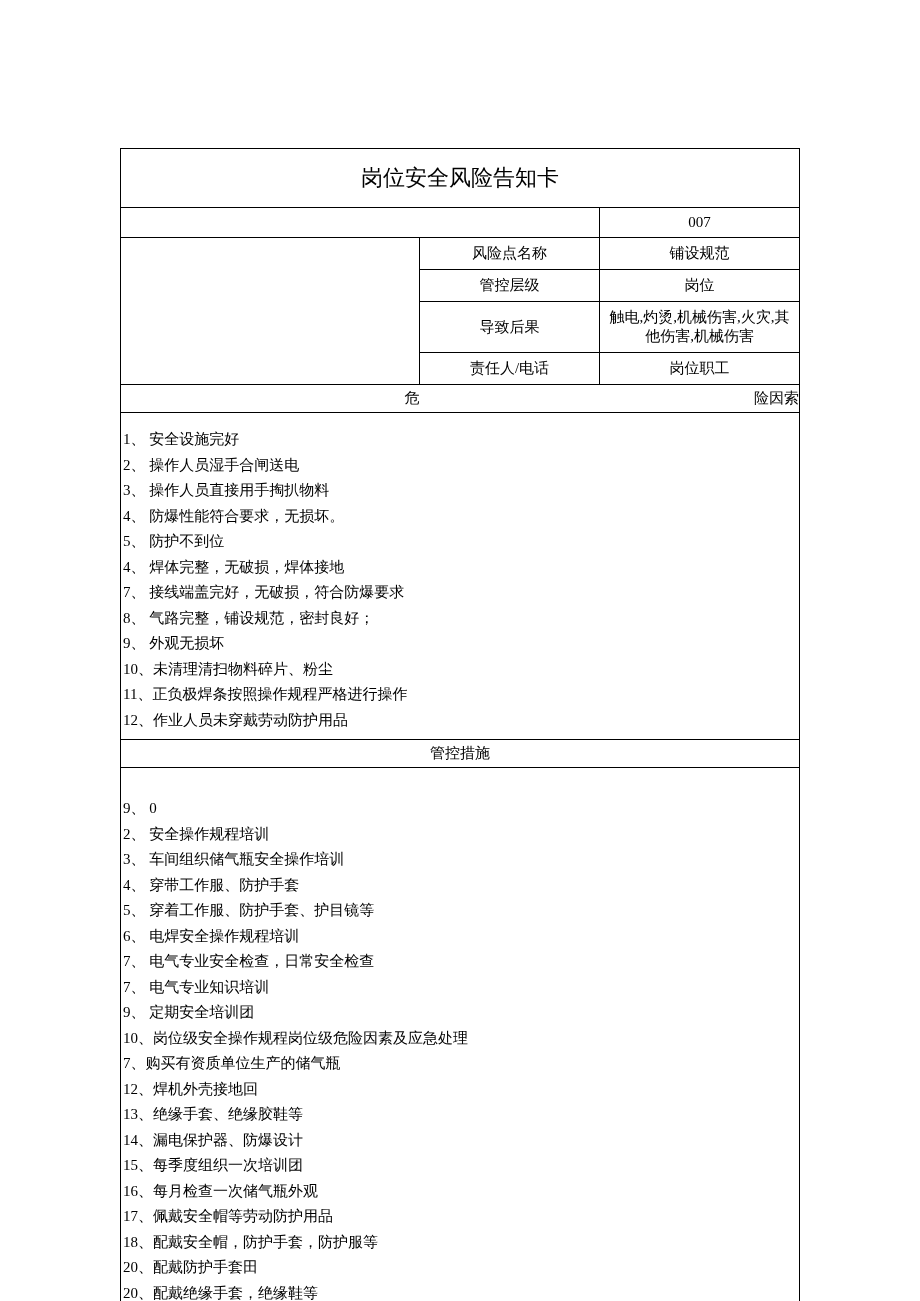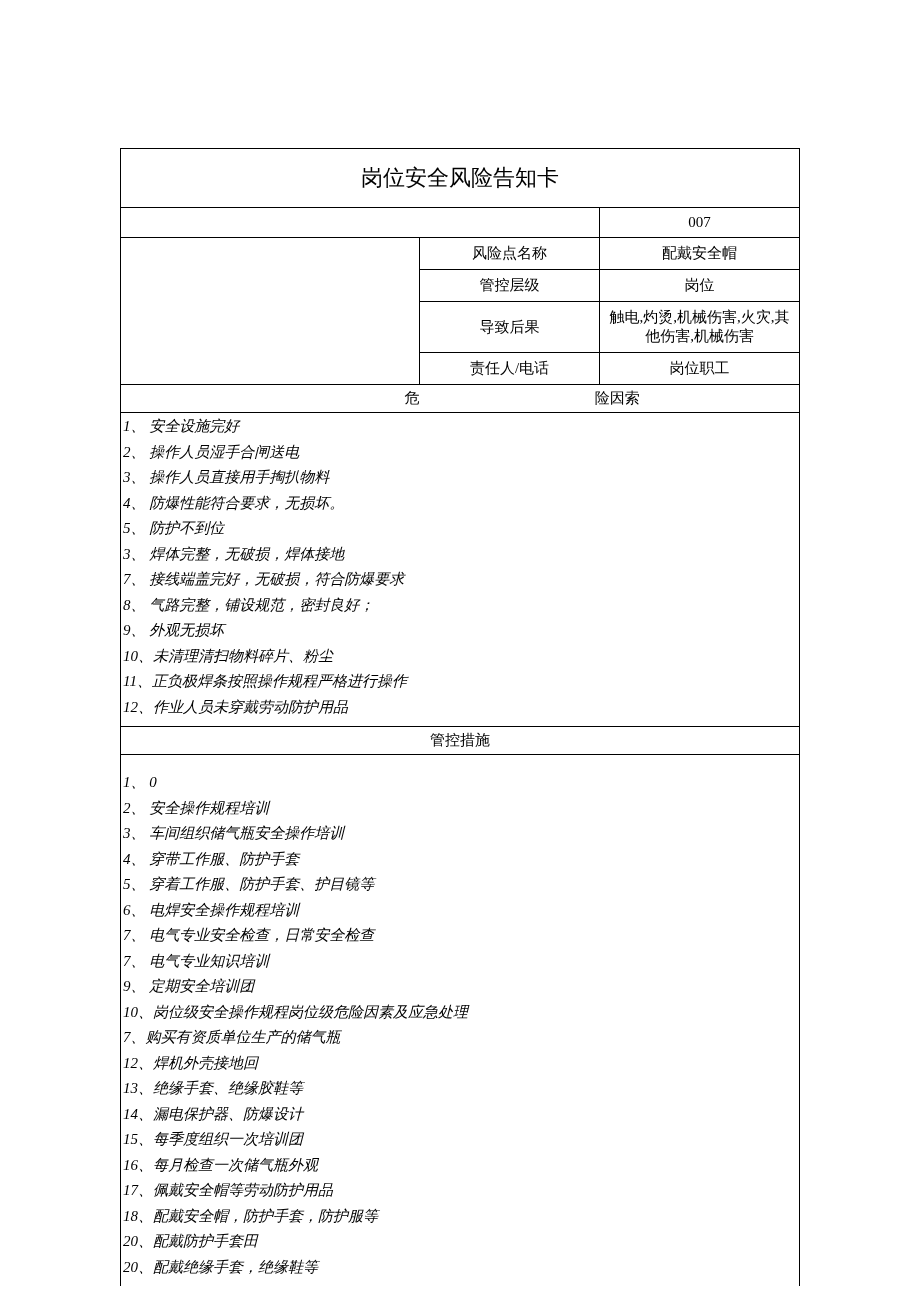--- a/index.html
+++ b/index.html
@@ -58,28 +58,27 @@
       text-align: center;
       font-weight: normal;
       padding: 4px 0;
     }
     .section-header-left {
       text-align: right;
       border-right: none;
       padding-right: 0;
     }
     .section-header-right {
-      text-align: center;
+      text-align: right;
       border-left: none;
       padding-left: 16px;
     }
     .list-cell {
-      padding: 1px 4px 6px 2px;
+      padding: 14px 4px 6px 2px;
       line-height: 1.7;
-      font-style: italic;
     }
     .list-cell div {
       white-space: nowrap;
     }
     .spacer {
       height: 14px;
     }
     .noborder-bottom {
       border-bottom: none;
     }
@@ -93,21 +92,21 @@
         <tr>
       <td colspan="3" class="title-cell">岗位安全风险告知卡</td>
     </tr>
     <tr class="code-row">
       <td colspan="2" class="empty"></td>
       <td class="code">007</td>
     </tr>
     <tr class="info-row">
       <td rowspan="4" class="blank-left"></td>
       <td class="label">风险点名称</td>
-      <td class="value">配戴安全帽</td>
+      <td class="value">铺设规范</td>
     </tr>
     <tr class="info-row">
       <td class="label">管控层级</td>
       <td class="value">岗位</td>
     </tr>
     <tr class="info-row">
       <td class="label">导致后果</td>
       <td class="value">触电,灼烫,机械伤害,火灾,其他伤害,机械伤害</td>
     </tr>
     <tr class="info-row">
@@ -118,36 +117,36 @@
       <td class="section-header section-header-left">危</td>
       <td colspan="2" class="section-header section-header-right">险因索</td>
     </tr>
     <tr>
       <td colspan="3" class="list-cell" id="risk-factors-cell">
             <div>1、 安全设施完好</div>
             <div>2、 操作人员湿手合闸送电</div>
             <div>3、 操作人员直接用手掏扒物料</div>
             <div>4、 防爆性能符合要求，无损坏。</div>
             <div>5、 防护不到位</div>
-            <div>3、 焊体完整，无破损，焊体接地</div>
+            <div>4、 焊体完整，无破损，焊体接地</div>
             <div>7、 接线端盖完好，无破损，符合防爆要求</div>
             <div>8、 气路完整，铺设规范，密封良好；</div>
             <div>9、 外观无损坏</div>
             <div>10、未清理清扫物料碎片、粉尘</div>
             <div>11、正负极焊条按照操作规程严格进行操作</div>
             <div>12、作业人员未穿戴劳动防护用品</div>
           </td>
     </tr>
     <tr>
       <td colspan="3" class="section-header">管控措施</td>
     </tr>
     <tr>
       <td colspan="3" class="list-cell noborder-bottom" id="control-measures-cell">
         <div class="spacer"></div>
-      <div>1、 0</div>
+      <div>9、 0</div>
             <div>2、 安全操作规程培训</div>
             <div>3、 车间组织储气瓶安全操作培训</div>
             <div>4、 穿带工作服、防护手套</div>
             <div>5、 穿着工作服、防护手套、护目镜等</div>
             <div>6、 电焊安全操作规程培训</div>
             <div>7、 电气专业安全检查，日常安全检查</div>
             <div>7、 电气专业知识培训</div>
             <div>9、 定期安全培训团</div>
             <div>10、岗位级安全操作规程岗位级危险因素及应急处理</div>
             <div>7、购买有资质单位生产的储气瓶</div>

